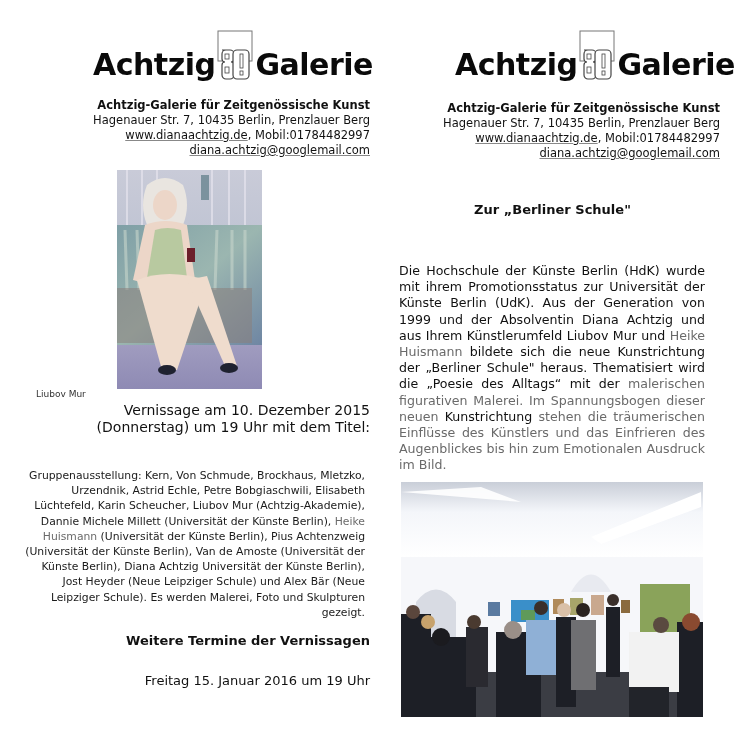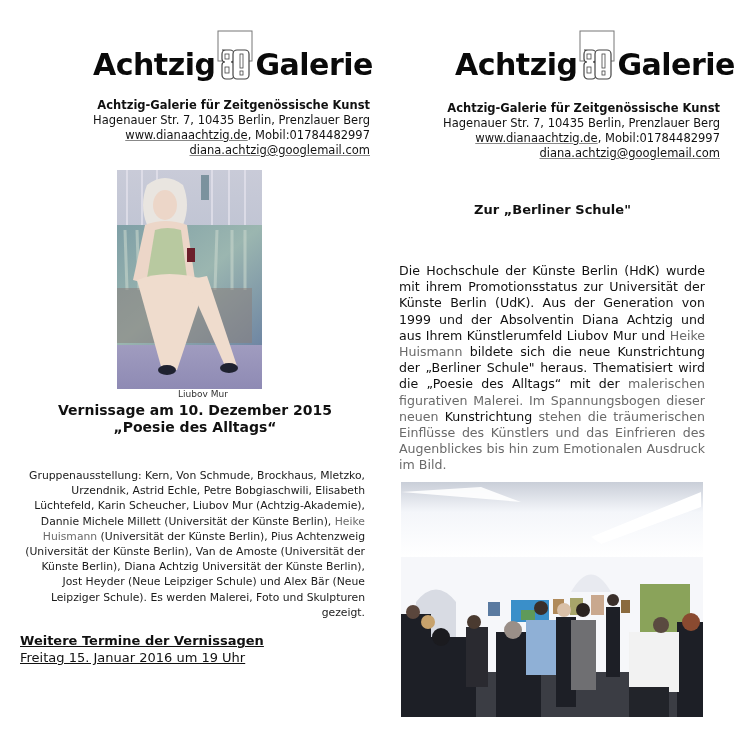--- a/index.html
+++ b/index.html
@@ -13,29 +13,29 @@
   .logo-word { font-family: "DejaVu Sans", sans-serif; font-weight: bold; font-size: 30px;
                letter-spacing: -0.5px; color: #0a0a0a; line-height: 1; }
   .logo-mark { width: 36px; height: 50px; margin: 0 2px; position: relative; }
   .logo-mark svg { display: block; }
 
   .addr { position: absolute; text-align: right; font-size: 11.5px; line-height: 15px; color: #111; }
   .addr .org { font-weight: bold; font-size: 11.5px; }
   .addr .link { text-decoration: underline; text-decoration-color: #888; margin-top: 28px; }
 
   .painting { position: absolute; left: 97px; top: 170px; width: 145px; height: 219px; overflow: hidden; }
-  .caption { position: absolute; left: 8px; width: 350px; top: 389px; text-align: center; font-size: 9px; color: #333; }
-  .headline { position: absolute; left: 0; width: 350px; top: 402px; text-align: center;
-              font-weight: bold; font-size: 14px; line-height: 17px; color: #111; }
+  .caption { position: absolute; left: 16px; width: 350px; top: 389px; font-size: 9px; color: #333; }
+  .headline { position: absolute; left: 0; width: 350px; top: 402px; text-align: right;
+              font-weight: normal; font-size: 14px; line-height: 17px; color: #111; }
   .group { position: absolute; left: 5px; width: 340px; top: 468px; text-align: right;
            font-size: 10.8px; line-height: 15.2px; color: #1a1a1a; }
   .gray { color: #6a6a6a; }
-  .more { position: absolute; left: 0; width: 350px; top: 632px; text-align: left; line-height: 17px; text-decoration: underline; }
+  .more { position: absolute; left: 0; width: 350px; top: 632px; text-align: right; line-height: 17px; }
   .more .t { font-weight: bold; font-size: 13px; }
-  .more .d { font-size: 13px; }
+  .more .d { font-size: 13px; margin-top: 23px; }
 
   .sec-title { position: absolute; left: 0; width: 335px; top: 202px; text-align: center;
                font-weight: bold; font-size: 13px; }
   .body-text { position: absolute; left: 14px; width: 306px; top: 233px; text-align: justify;
                font-size: 12.6px; line-height: 16.2px; color: #111; margin-top: 30px; }
   .photo { position: absolute; left: 16px; top: 482px; width: 302px; height: 235px; overflow: hidden; }
 </style>
 </head>
 <body>
 
@@ -109,21 +109,21 @@
       <path d="M70 110 l20 -4 l30 90 l-12 0z" fill="#efdccd"></path>
       <ellipse cx="50" cy="200" rx="9" ry="5" fill="#1f2230"></ellipse>
       <ellipse cx="112" cy="198" rx="9" ry="5" fill="#1f2230"></ellipse>
     </svg>
   </div>
 
   <div class="caption">Liubov Mur</div>
 
   <div class="headline">
     <div>Vernissage am 10. Dezember 2015</div>
-    <div>„Poesie des Alltags“</div>
+    <div>(Donnerstag) um 19 Uhr mit dem Titel:</div>
   </div>
 
   <div class="group"><span>Gruppenausstellung: Kern, Von Schmude, Brockhaus, Mletzko, Urzendnik, Astrid Echle, Petre Bobgiaschwili, Elisabeth Lüchtefeld, Karin Scheucher, Liubov Mur (Achtzig-Akademie), Dannie Michele Millett (Universität der Künste Berlin), </span><span class="gray">Heike Huismann</span><span> (Universität der Künste Berlin), Pius Achtenzweig (Universität der Künste Berlin), Van de Amoste (Universität der Künste Berlin), Diana Achtzig Universität der Künste Berlin), Jost Heyder (Neue Leipziger Schule) und Alex Bär (Neue Leipziger Schule). Es werden Malerei, Foto und Skulpturen gezeigt.</span></div>
 
   <div class="more">
     <div class="t">Weitere Termine der Vernissagen</div>
     <div class="d">Freitag 15. Januar 2016 um 19 Uhr</div>
   </div>
 </div>
 

